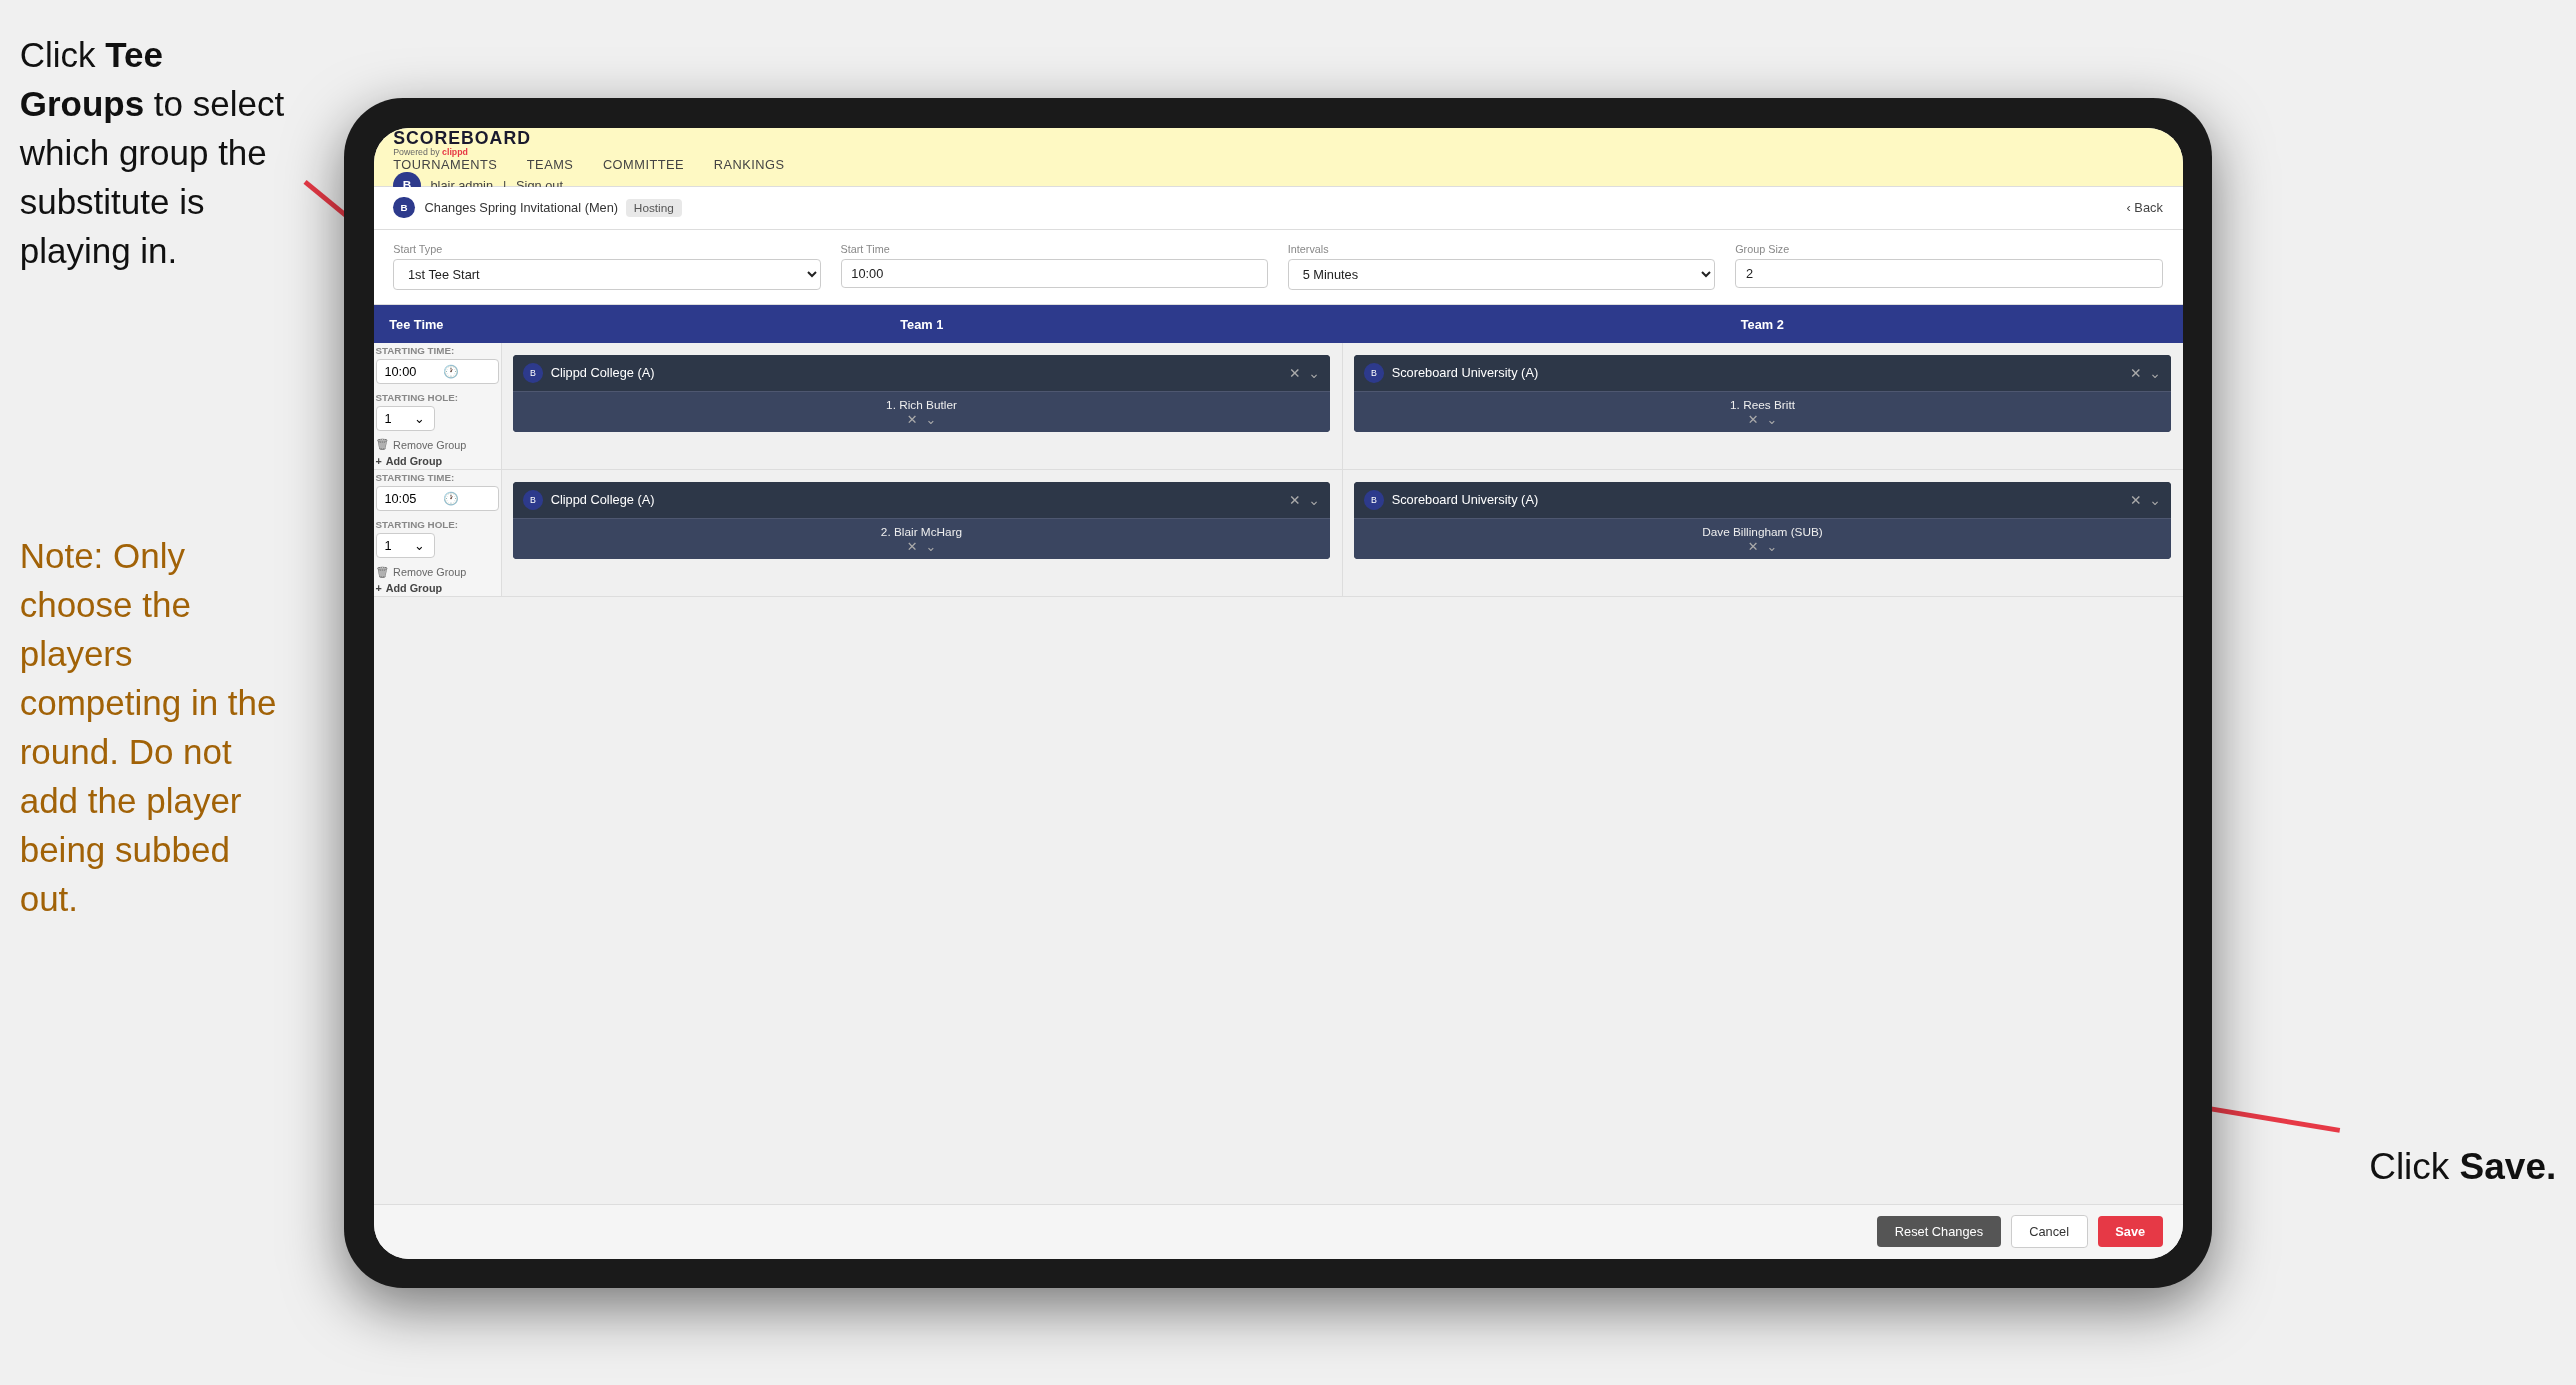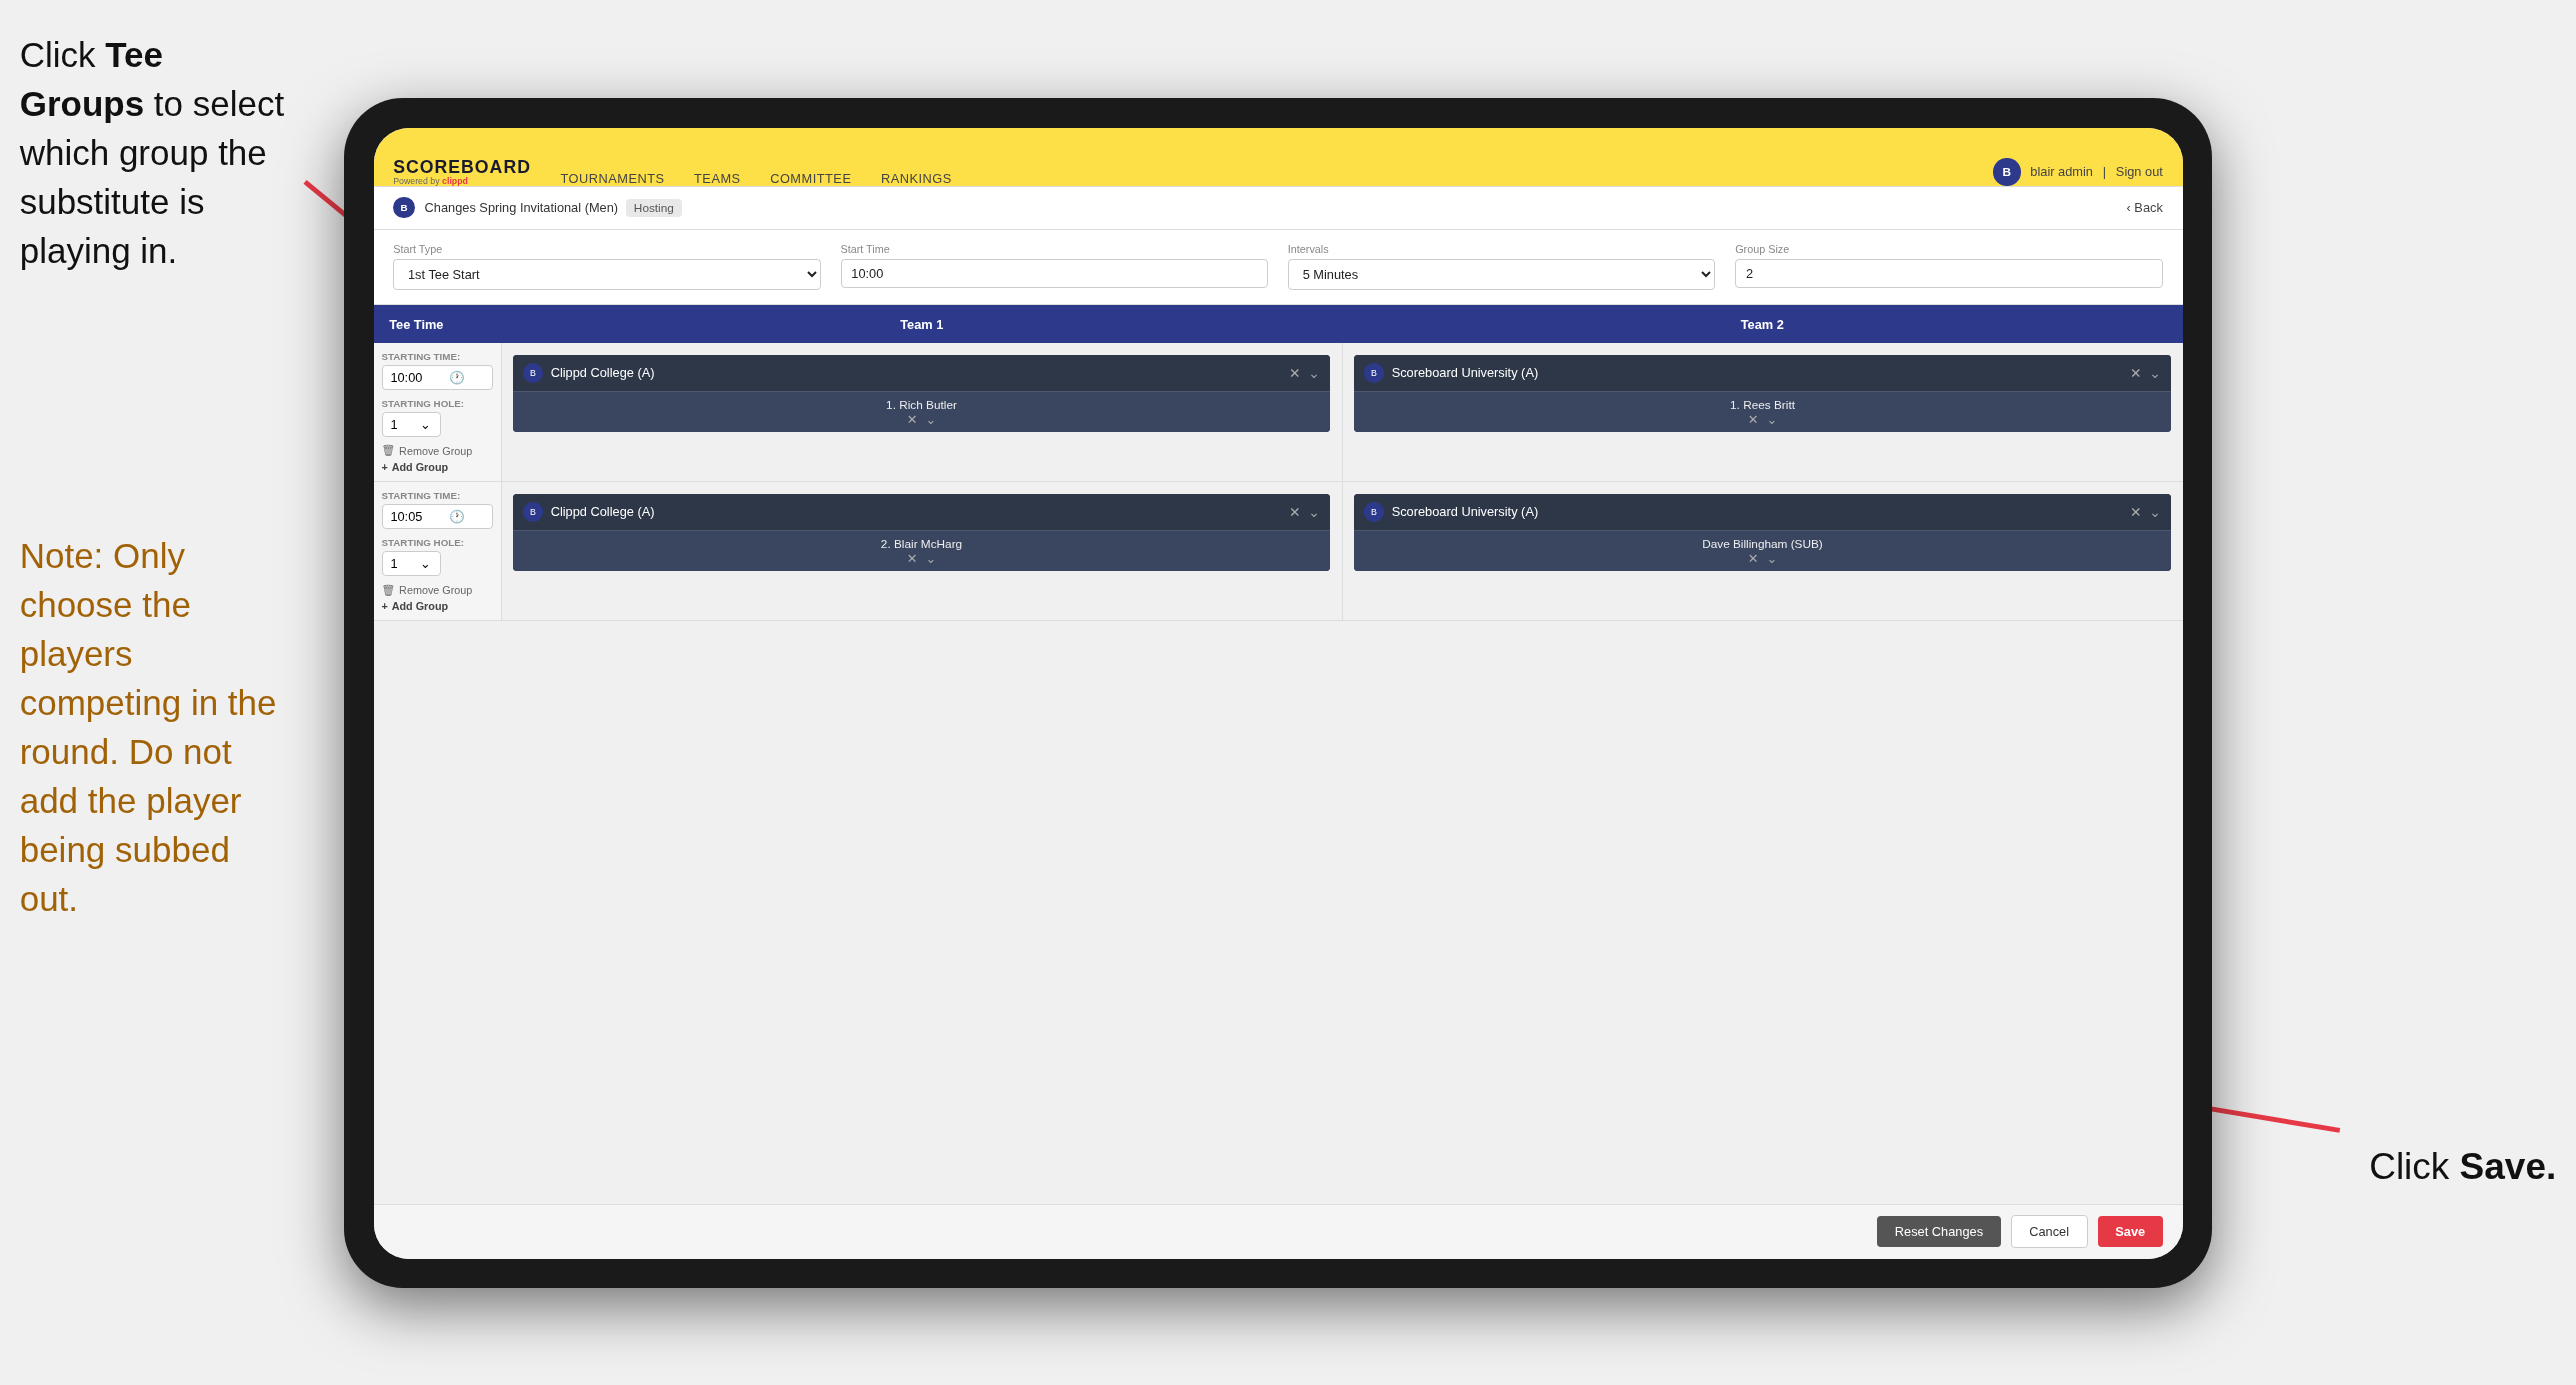--- a/index.html
+++ b/index.html
@@ -65,27 +65,28 @@
       height: 100%;
       background: #f5f5f5;
       border-radius: 35px;
       overflow: hidden;
       display: flex;
       flex-direction: column;
     }
 
     
     .navbar {
-      background: #fde047;
+      background: #fef9c3;
       height: 59px;
       display: flex;
-      align-items: flex-end;
+      align-items: flex-start;
       padding: 0 19.7px;
       border-bottom: 1px solid #ddd;
       flex-shrink: 0;
+      flex-direction: column;
     }
     .logo-area {
       display: flex;
       align-items: center;
       margin-right: 29.5px;
     }
     .logo-scoreboard {
       font-size: 17.7px;
       font-weight: 900;
       color: #1a1a2e;
@@ -223,21 +224,21 @@
 
     
     .group-row {
       display: flex;
       border-bottom: 1px solid #ddd;
       background: #f0f0f0;
     }
     .tee-col {
       width: 128px;
       flex-shrink: 0;
-      padding: 8px;
+      padding: 2px;
       background: #f5f5f5;
       border-right: 1px solid #ddd;
     }
     .tee-label {
       font-size: 9.8px;
       color: #888;
       font-weight: 600;
       margin-bottom: 2.9px;
     }
     .tee-time-input {

